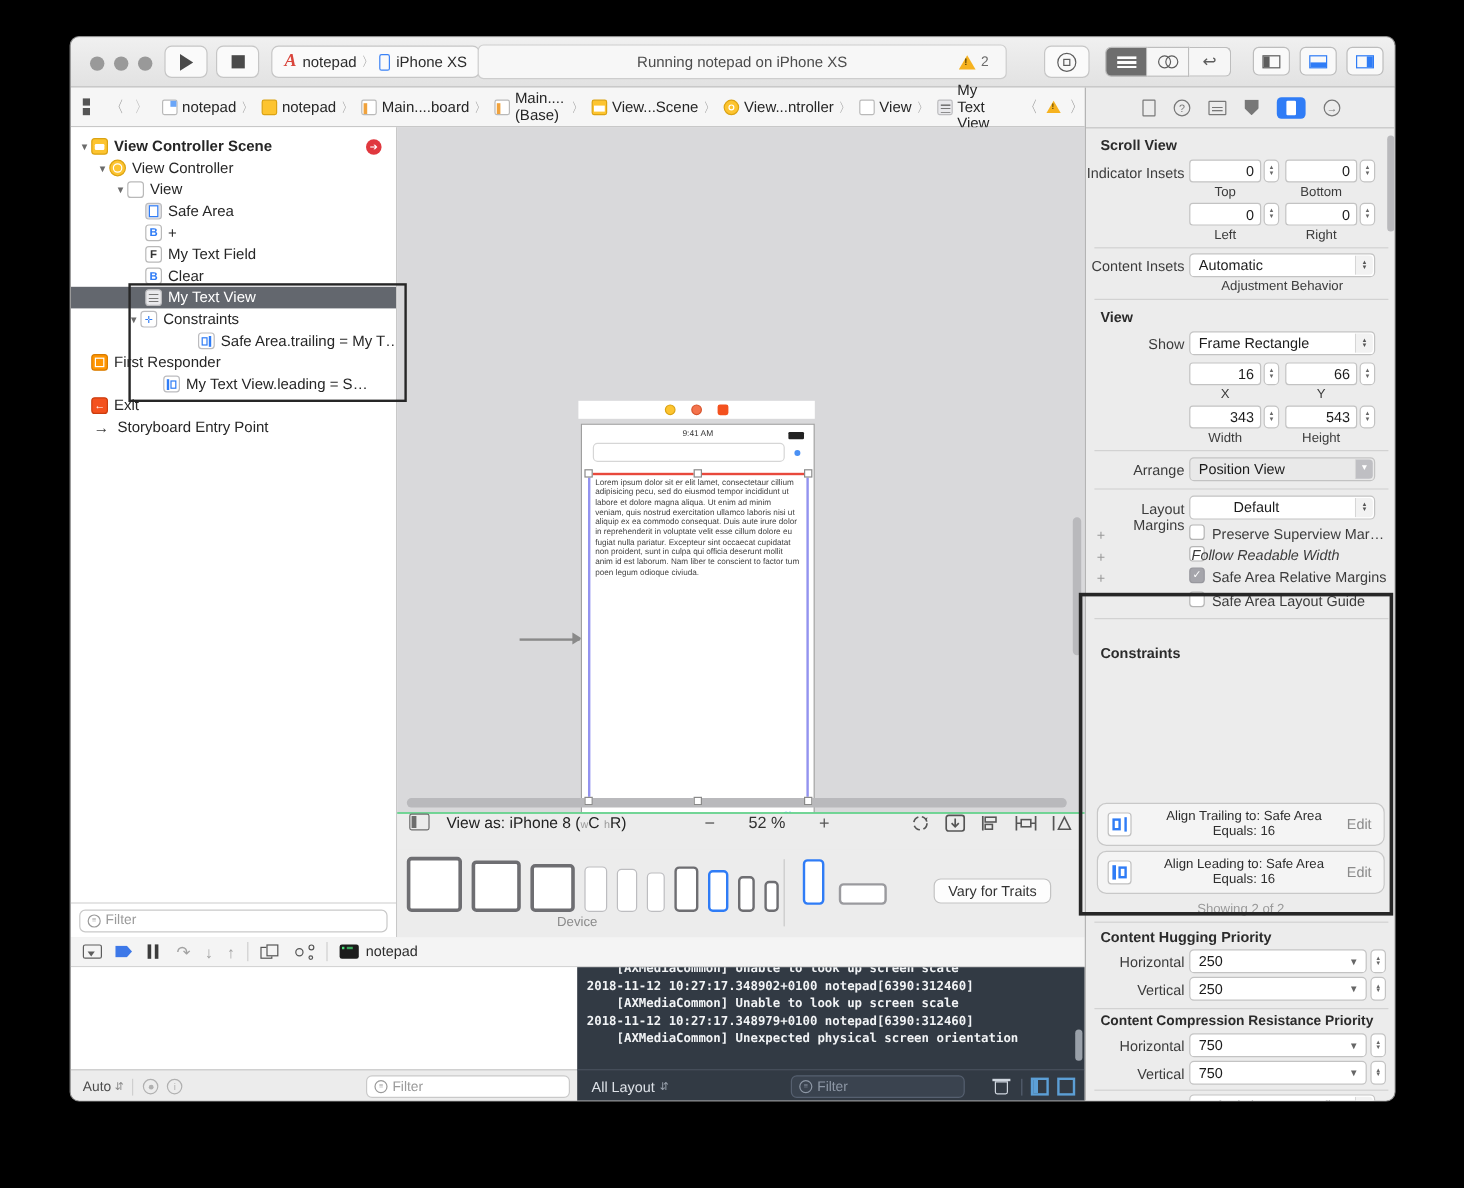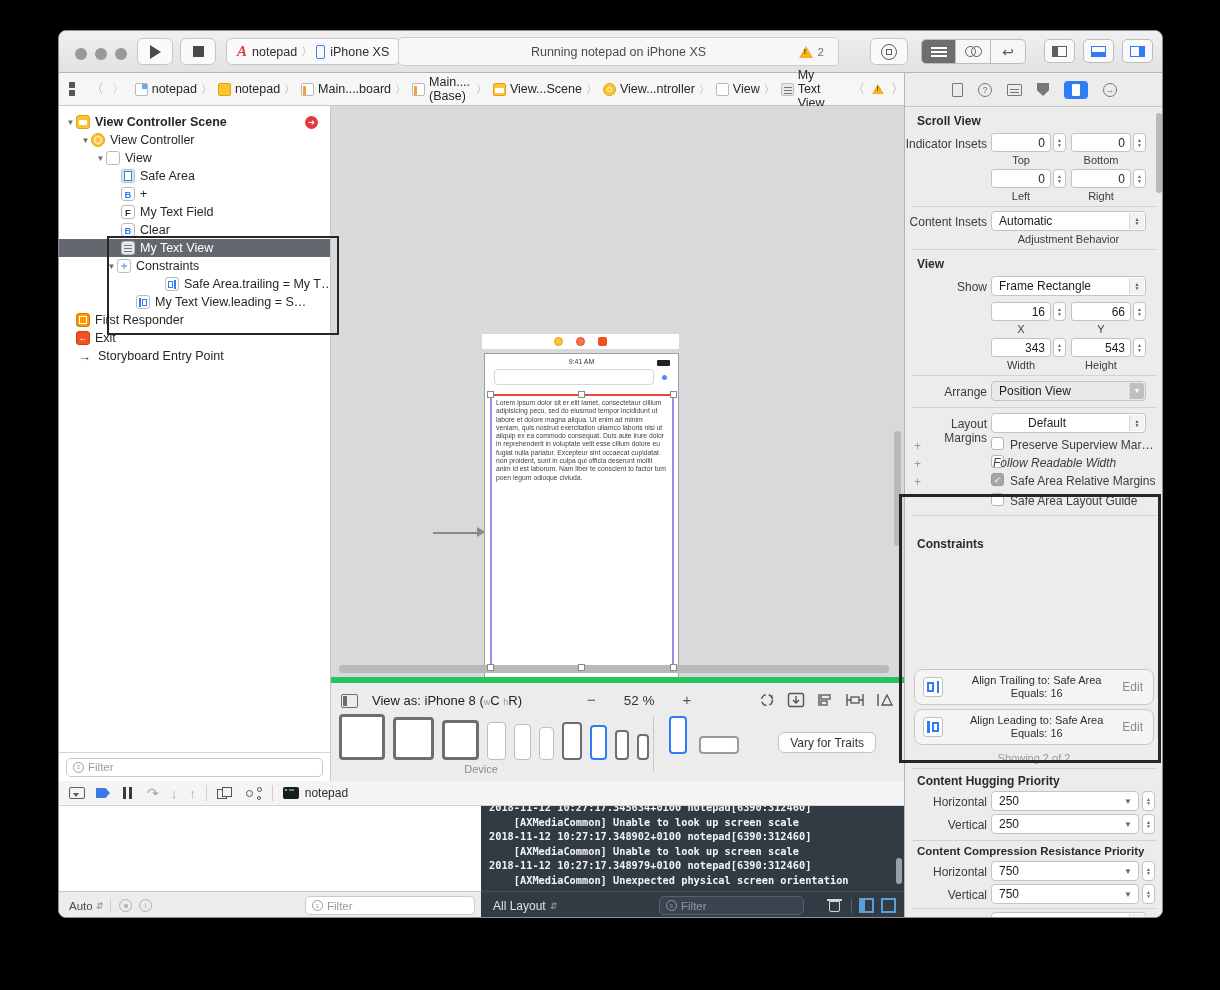--- a/index.html
+++ b/index.html
@@ -54,21 +54,21 @@
   .oi-exit{background:#f4511e;border:1px solid #cc3d0e;color:#fff;font-size:9px;}
   .redbadge{width:13px;height:13px;border-radius:50%;background:#e0383e;color:#fff;font-size:8px;display:flex;align-items:center;justify-content:center;position:absolute;right:12px;}
   
   .ffield{height:19px;border:1px solid #c9c9c9;border-radius:5px;background:#fff;display:flex;align-items:center;padding:0 6px;font-size:11.5px;color:#9a9a9a;}
   .fcirc{width:11px;height:11px;border-radius:50%;border:1px solid #9a9a9a;display:inline-flex;align-items:center;justify-content:center;font-size:6px;margin-right:4px;color:#9a9a9a;}
   
   #canvas{position:absolute;left:272px;top:75px;width:573px;height:571px;background:#d9d9db;overflow:hidden;}
   #phone{position:absolute;left:153px;top:247px;width:195px;height:338px;background:#fff;border:1px solid #9f9f9f;}
   .handle{position:absolute;width:7px;height:7px;background:#fff;border:1px solid #8a8a8a;z-index:5;}
   
-  #viewasbar{position:absolute;left:272px;top:646px;width:573px;height:31px;background:#ececec;border-top:6px solid #22c55e;display:flex;align-items:flex-end;font-size:13px;color:#222;}
+  #viewasbar{position:absolute;left:272px;top:646px;width:573px;height:31px;background:#ececec;border-top:1px solid #22c55e;display:flex;align-items:flex-start;font-size:13px;color:#222;}
   #devicebar{position:absolute;left:272px;top:677px;width:573px;height:73px;background:#ececec;}
   .dev{border:1.5px solid #bdbdc0;border-radius:4px;background:#fff;position:relative;flex:none;}
   .dev.dark{border:3px solid #6e6e72;}
   .dev.blue{border:2px solid #2f7cf6;}
   .barlabel{font-size:11px;color:#8b8b8b;text-align:center;}
   
   #debugbar{position:absolute;left:0;top:750px;width:845px;height:25px;background:#f4f4f4;border-bottom:1px solid #d4d4d4;display:flex;align-items:center;color:#5b5b5b;}
   #variables{position:absolute;left:0;top:775px;width:422px;height:85px;background:#fff;}
   #varbottom{position:absolute;left:0;top:860px;width:422px;height:28px;background:#ececec;border-top:1px solid #c9c9c9;display:flex;align-items:center;font-size:11.5px;color:#4b4b4b;}
   #console{position:absolute;left:422px;top:775px;width:423px;height:85px;background:#323a44;overflow:hidden;}
@@ -257,30 +257,30 @@
           <span class="oi oi-cons"></span>
           <span>Constraints</span>
         </div>
       <div class="orow" style="padding-left:106px;">
           <span class="oi oi-ct">
             <i></i>
             <b></b>
           </span>
           <span>Safe Area.trailing = My T…</span>
         </div>
+      <div class="orow" style="padding-left:17px;">
+          <span class="oi oi-fr"></span>
+          <span>First Responder</span>
+        </div>
       <div class="orow" style="padding-left:77px;">
           <span class="oi oi-cl">
             <i></i>
             <b></b>
           </span>
           <span>My Text View.leading = S…</span>
-        </div>
-      <div class="orow" style="padding-left:17px;">
-          <span class="oi oi-fr"></span>
-          <span>First Responder</span>
         </div>
       <div class="orow" style="padding-left:17px;">
           <span class="oi oi-exit">←</span>
           <span>Exit</span>
         </div>
       <div class="orow" style="padding-left:19px;">
           <span style="color:#3c3c3c;font-size:13px;margin-right:7px;">→</span>
           <span>Storyboard Entry Point</span>
         </div>
     </div>
@@ -428,21 +428,20 @@
       </span>
     <span style="width:13px;height:13px;border:1.3px solid #b0b0b0;border-radius:50%;color:#b0b0b0;font-size:8px;display:inline-flex;align-items:center;justify-content:center;">i</span>
     <div class="ffield" style="position:absolute;right:6px;width:170px;">
         <span class="fcirc">≡</span>
         <span>Filter</span>
       </div>
   </div>
 
   <div id="console">
     <div style="padding:0 0 0 8px;margin-top:-6px;">
-      <div class="cline">2018-11-12 10:27:17.345634+0100 notepad[6390:312460]</div>
       <div class="cline">    [AXMediaCommon] Unable to look up screen scale</div>
       <div class="cline">2018-11-12 10:27:17.348902+0100 notepad[6390:312460]</div>
       <div class="cline">    [AXMediaCommon] Unable to look up screen scale</div>
       <div class="cline">2018-11-12 10:27:17.348979+0100 notepad[6390:312460]</div>
       <div class="cline">    [AXMediaCommon] Unexpected physical screen orientation</div>
     </div>
     <div class="vscroll" style="right:2px;top:52px;width:6px;height:26px;background:#99a0a9;"></div>
   </div>
   <div id="consolebottom">
     <span style="margin-left:12px;font-size:12px;color:#dde1e7;">All Layout</span>

